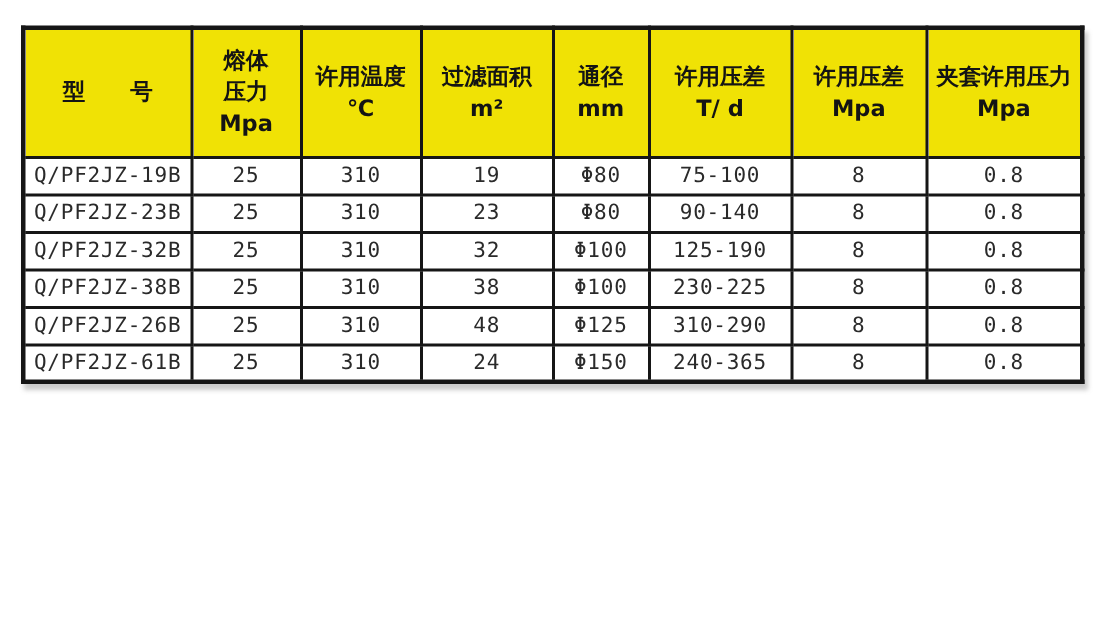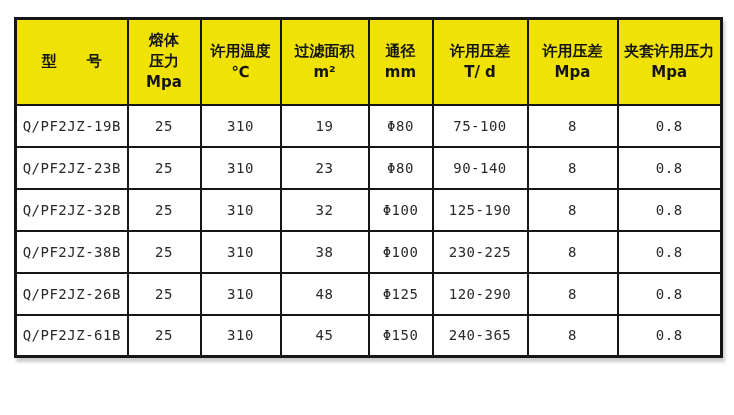--- a/index.html
+++ b/index.html
@@ -40,21 +40,21 @@
     background: #f0e205;
     color: #141414;
     font-weight: 600;
     font-size: 15px;
     font-family: "DejaVu Sans", sans-serif;
   }
   th .ln {
     display: block;
     line-height: 21px;
   }
-  table.spec tbody tr { height: 42px; }
+  table.spec tbody tr { height: 25px; }
   table.spec td {
     font-family: "DejaVu Sans Mono", monospace;
     font-size: 14px;
     color: #2a2a2a;
     letter-spacing: 0.5px;
   }
 </style>
 </head>
 <body>
 
@@ -146,29 +146,29 @@
         <td>230-225</td>
         <td>8</td>
         <td>0.8</td>
       </tr>
       <tr>
         <td>Q/PF2JZ-26B</td>
         <td>25</td>
         <td>310</td>
         <td>48</td>
         <td>Φ125</td>
-        <td>120-290</td>
+        <td>310-290</td>
         <td>8</td>
         <td>0.8</td>
       </tr>
       <tr>
         <td>Q/PF2JZ-61B</td>
         <td>25</td>
         <td>310</td>
-        <td>45</td>
+        <td>24</td>
         <td>Φ150</td>
         <td>240-365</td>
         <td>8</td>
         <td>0.8</td>
       </tr>
     </tbody>
   </table>
 </div>
 
 </body></html>

